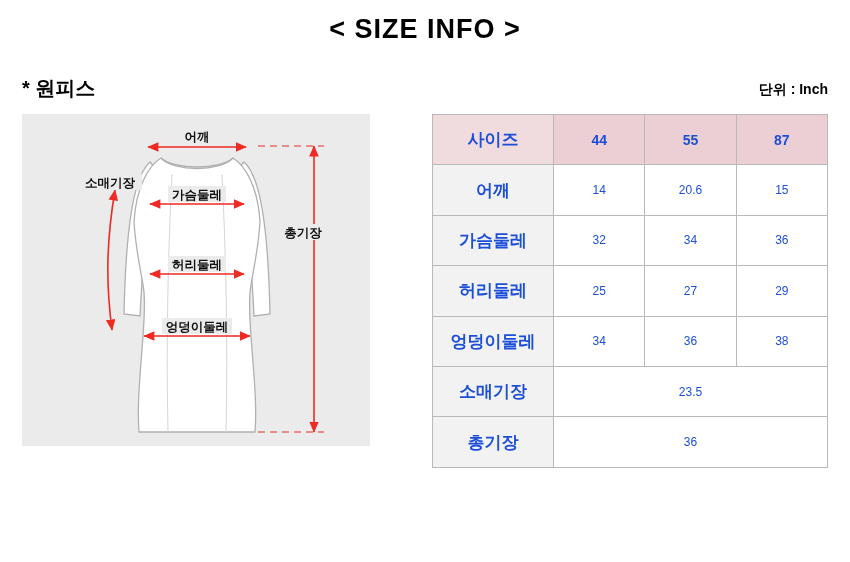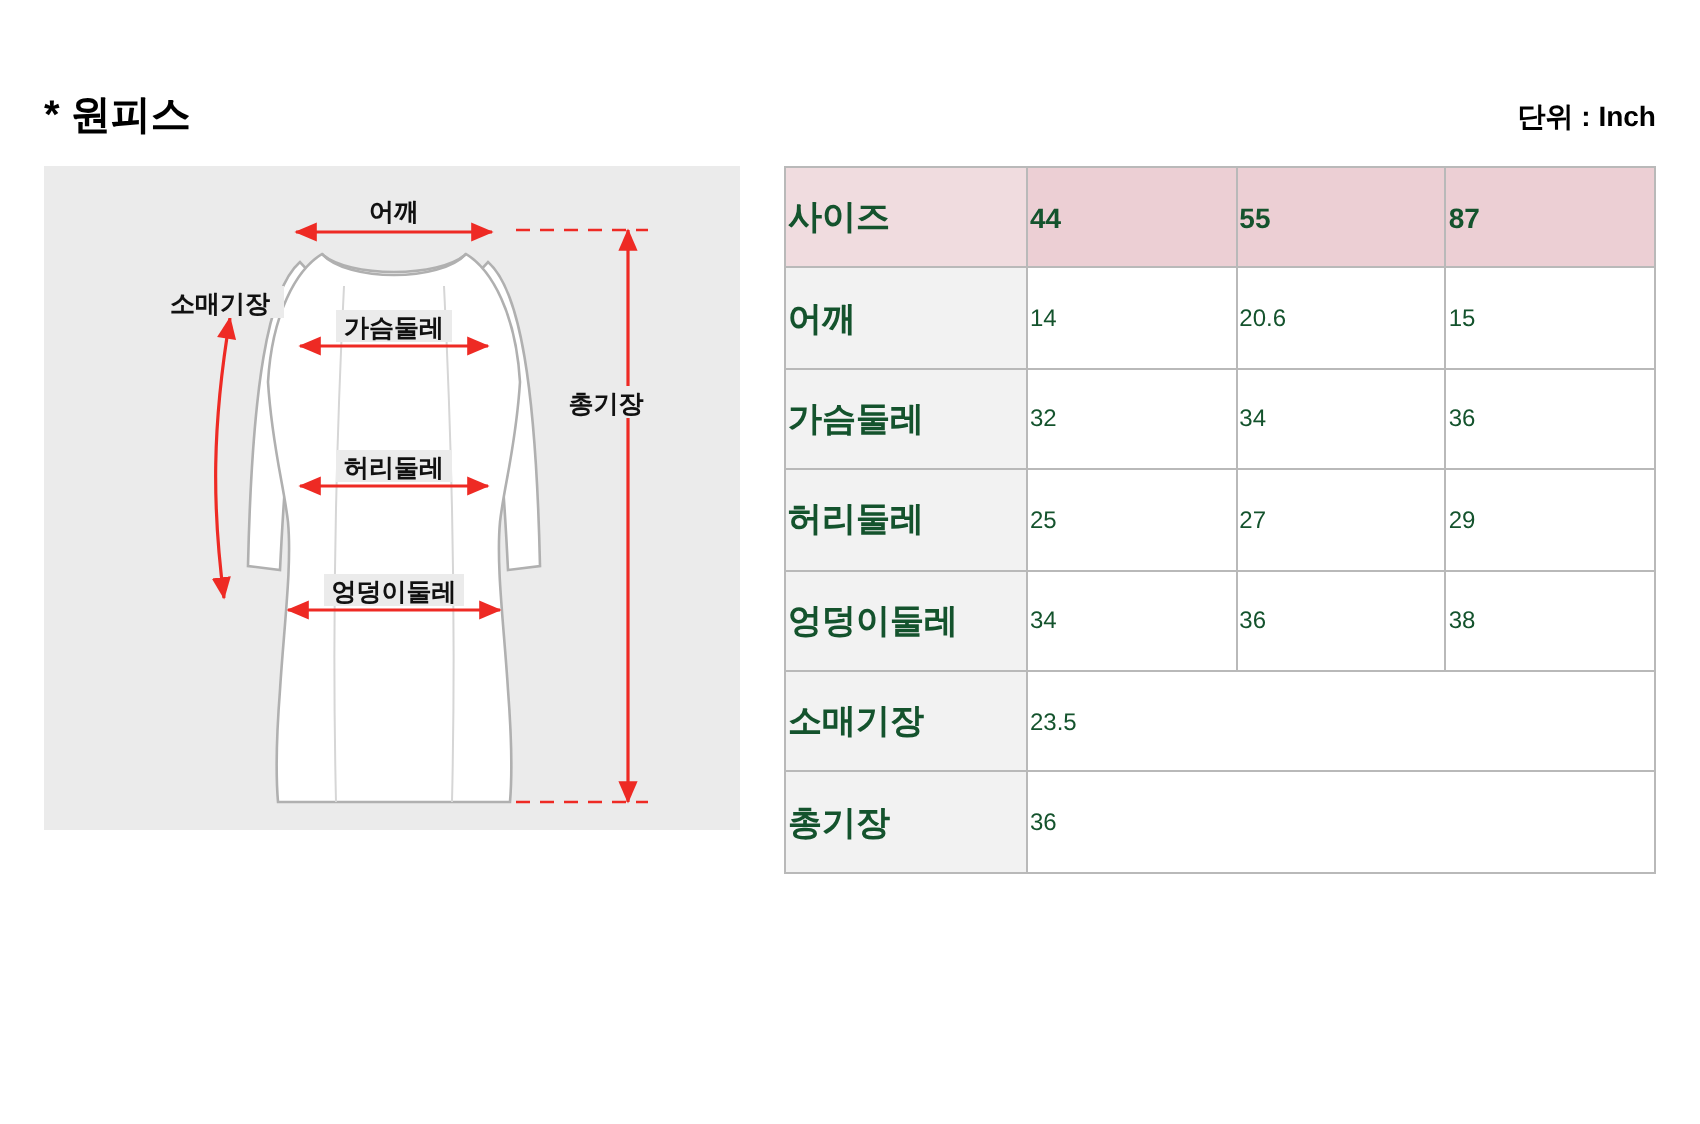--- a/index.html
+++ b/index.html
@@ -57,20 +57,21 @@
     font-weight: bold;
     padding-bottom: 3px;
   }
 
   
   .content {
     margin-top: 12px;
     padding: 0 22px;
     display: flex;
     align-items: flex-start;
+    gap: 40px;
   }
 
   .diagram {
     width: 348px;
     height: 332px;
     background: #ebebeb;
     position: relative;
     flex: none;
   }
   .diagram svg {
@@ -84,24 +85,24 @@
   }
   table.size-table {
     border-collapse: collapse;
     width: 100%;
     table-layout: fixed;
   }
   table.size-table th,
   table.size-table td {
     border: 1px solid #b9b9b9;
     height: 47.4px;
-    text-align: left;
+    text-align: center;
     font-size: 17px;
     font-weight: bold;
-    color: #14532d;
+    color: #1d4ed8;
   }
   table.size-table th.rowhead {
     background: #f2f2f2;
     width: 118px;
     font-size: 17px;
   }
   table.size-table thead th.rowhead {
     background: #f0dcdf;
   }
   table.size-table thead th.colhead {
@@ -110,20 +111,21 @@
   }
   table.size-table td {
     font-weight: normal;
     font-size: 12px;
   }
 </style>
 </head>
 <body>
 
 <div class="header">
+  <div class="title">&lt; SIZE INFO &gt;</div>
 </div>
 
 <div class="section-row">
   <div class="section-title">* 원피스</div>
   <div class="unit">단위 : Inch</div>
 </div>
 
 <div class="content">
 
   <div class="diagram">

